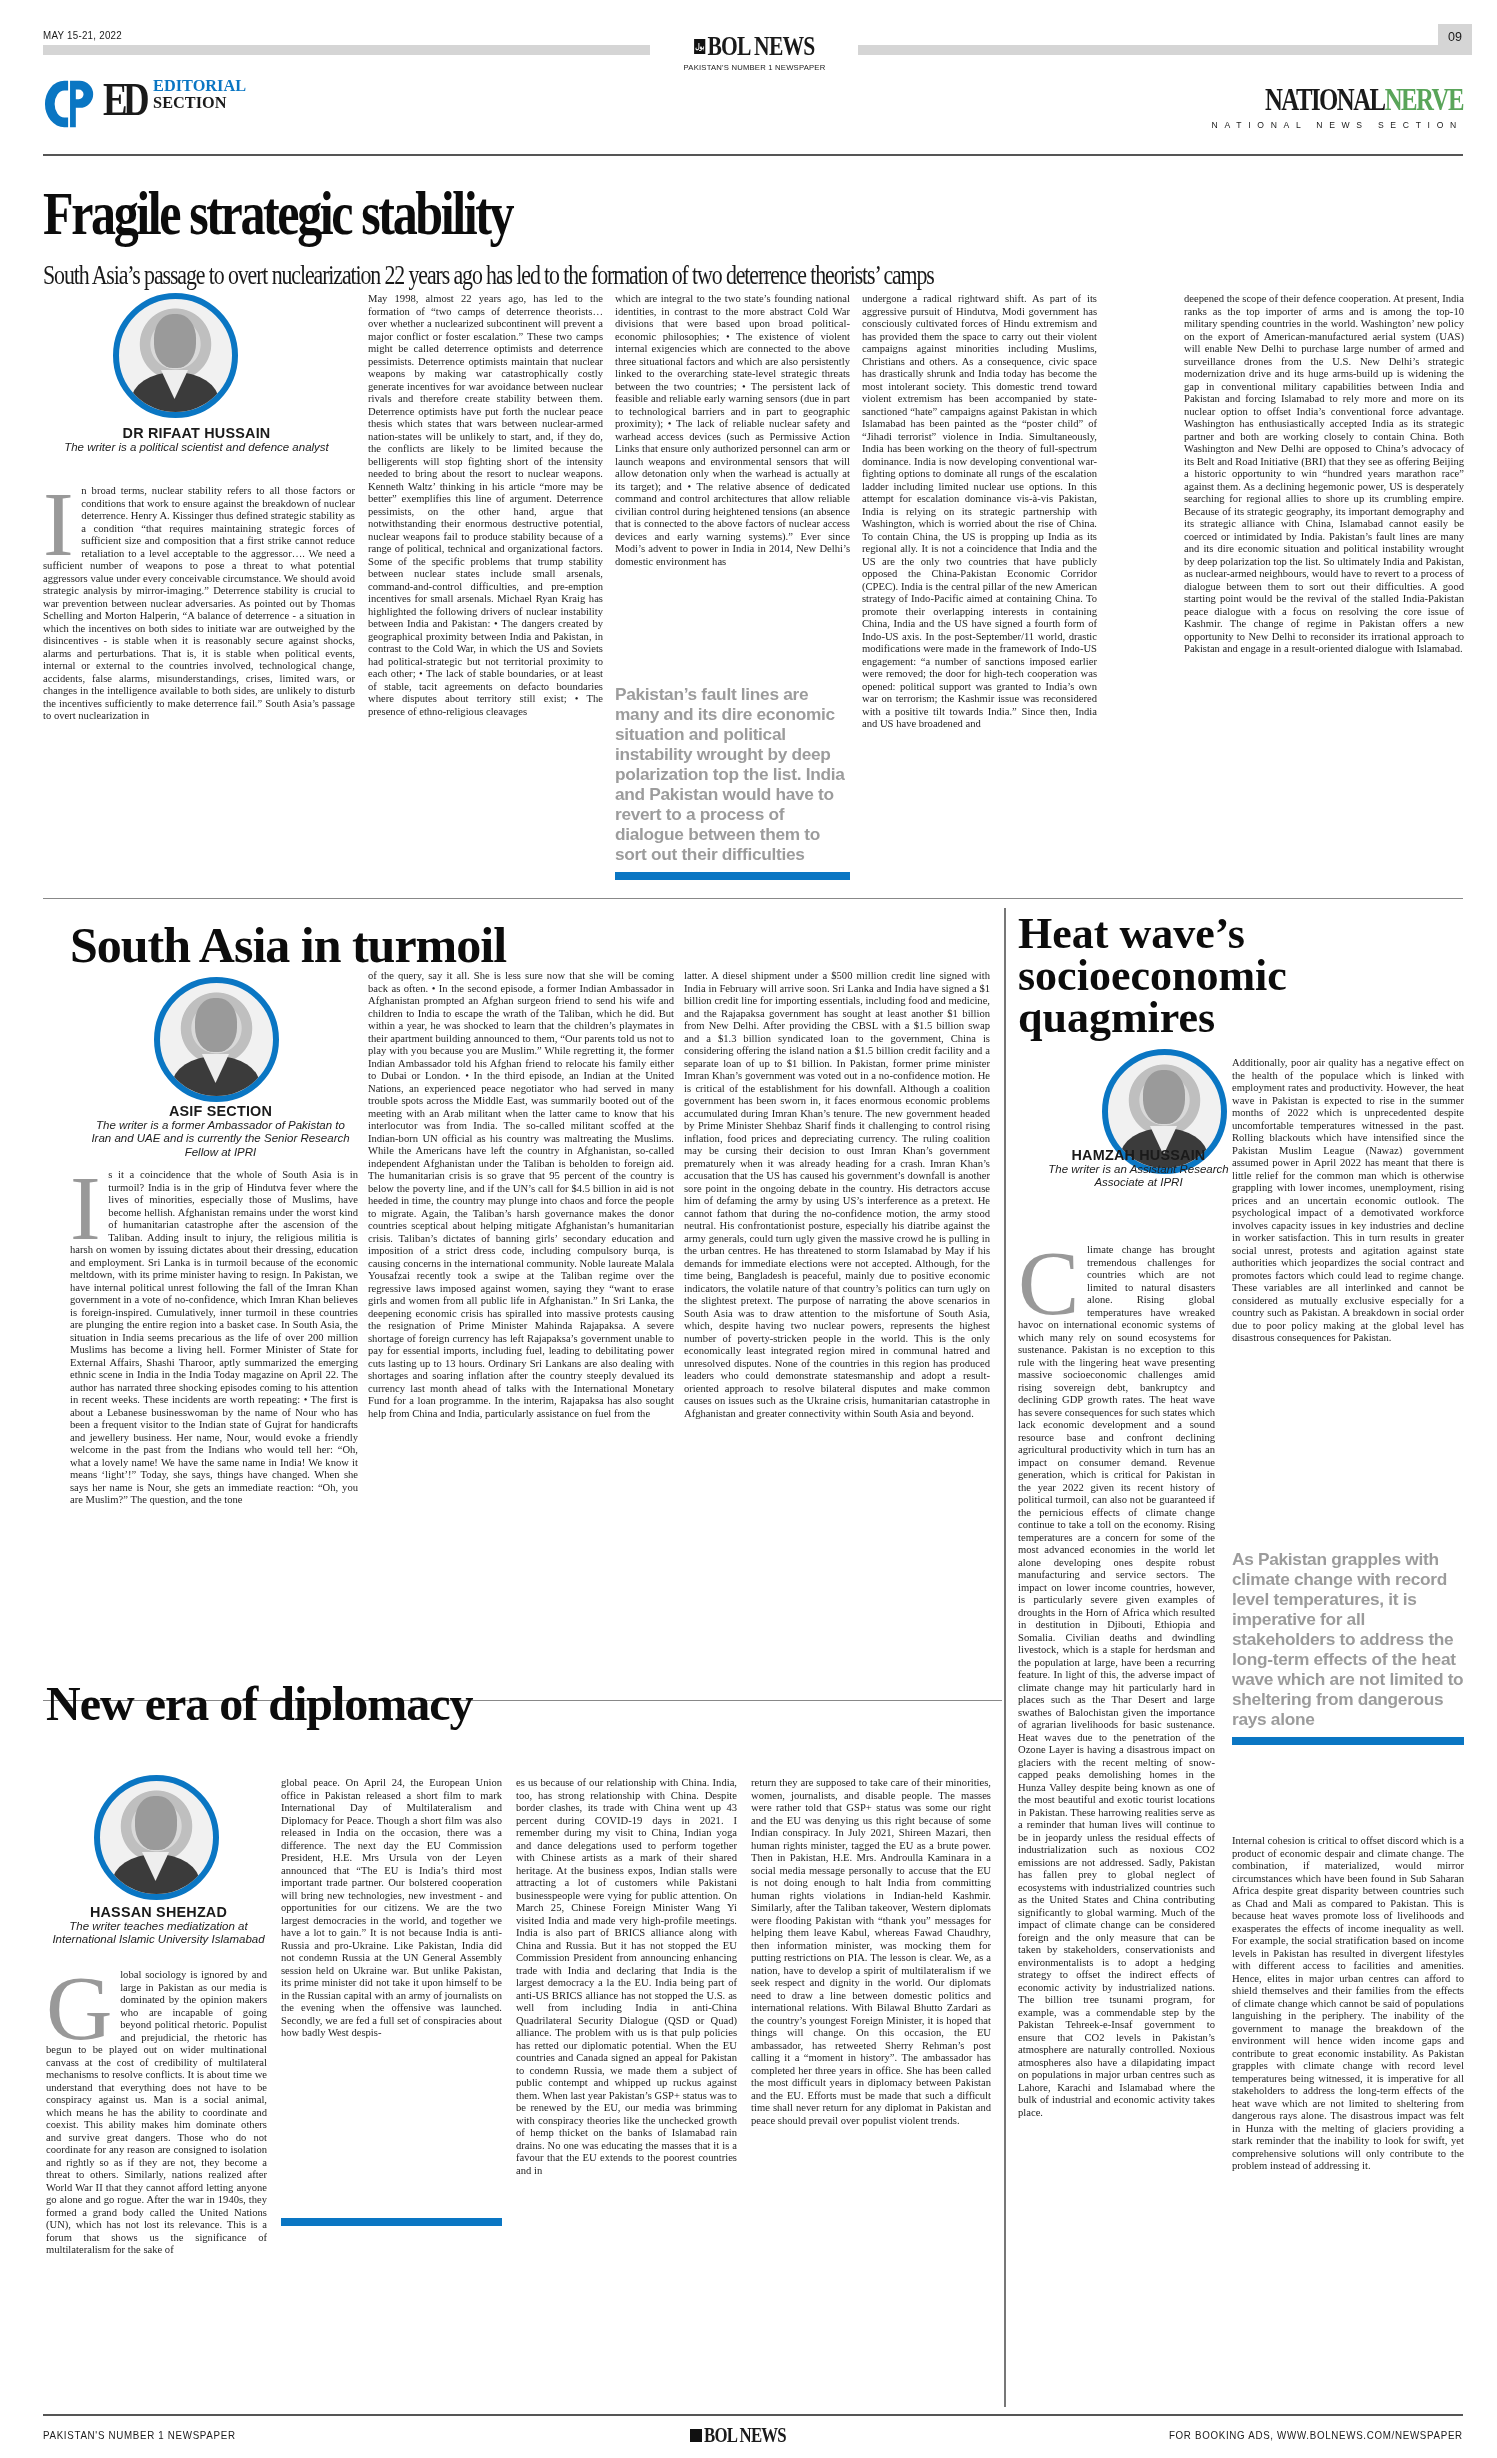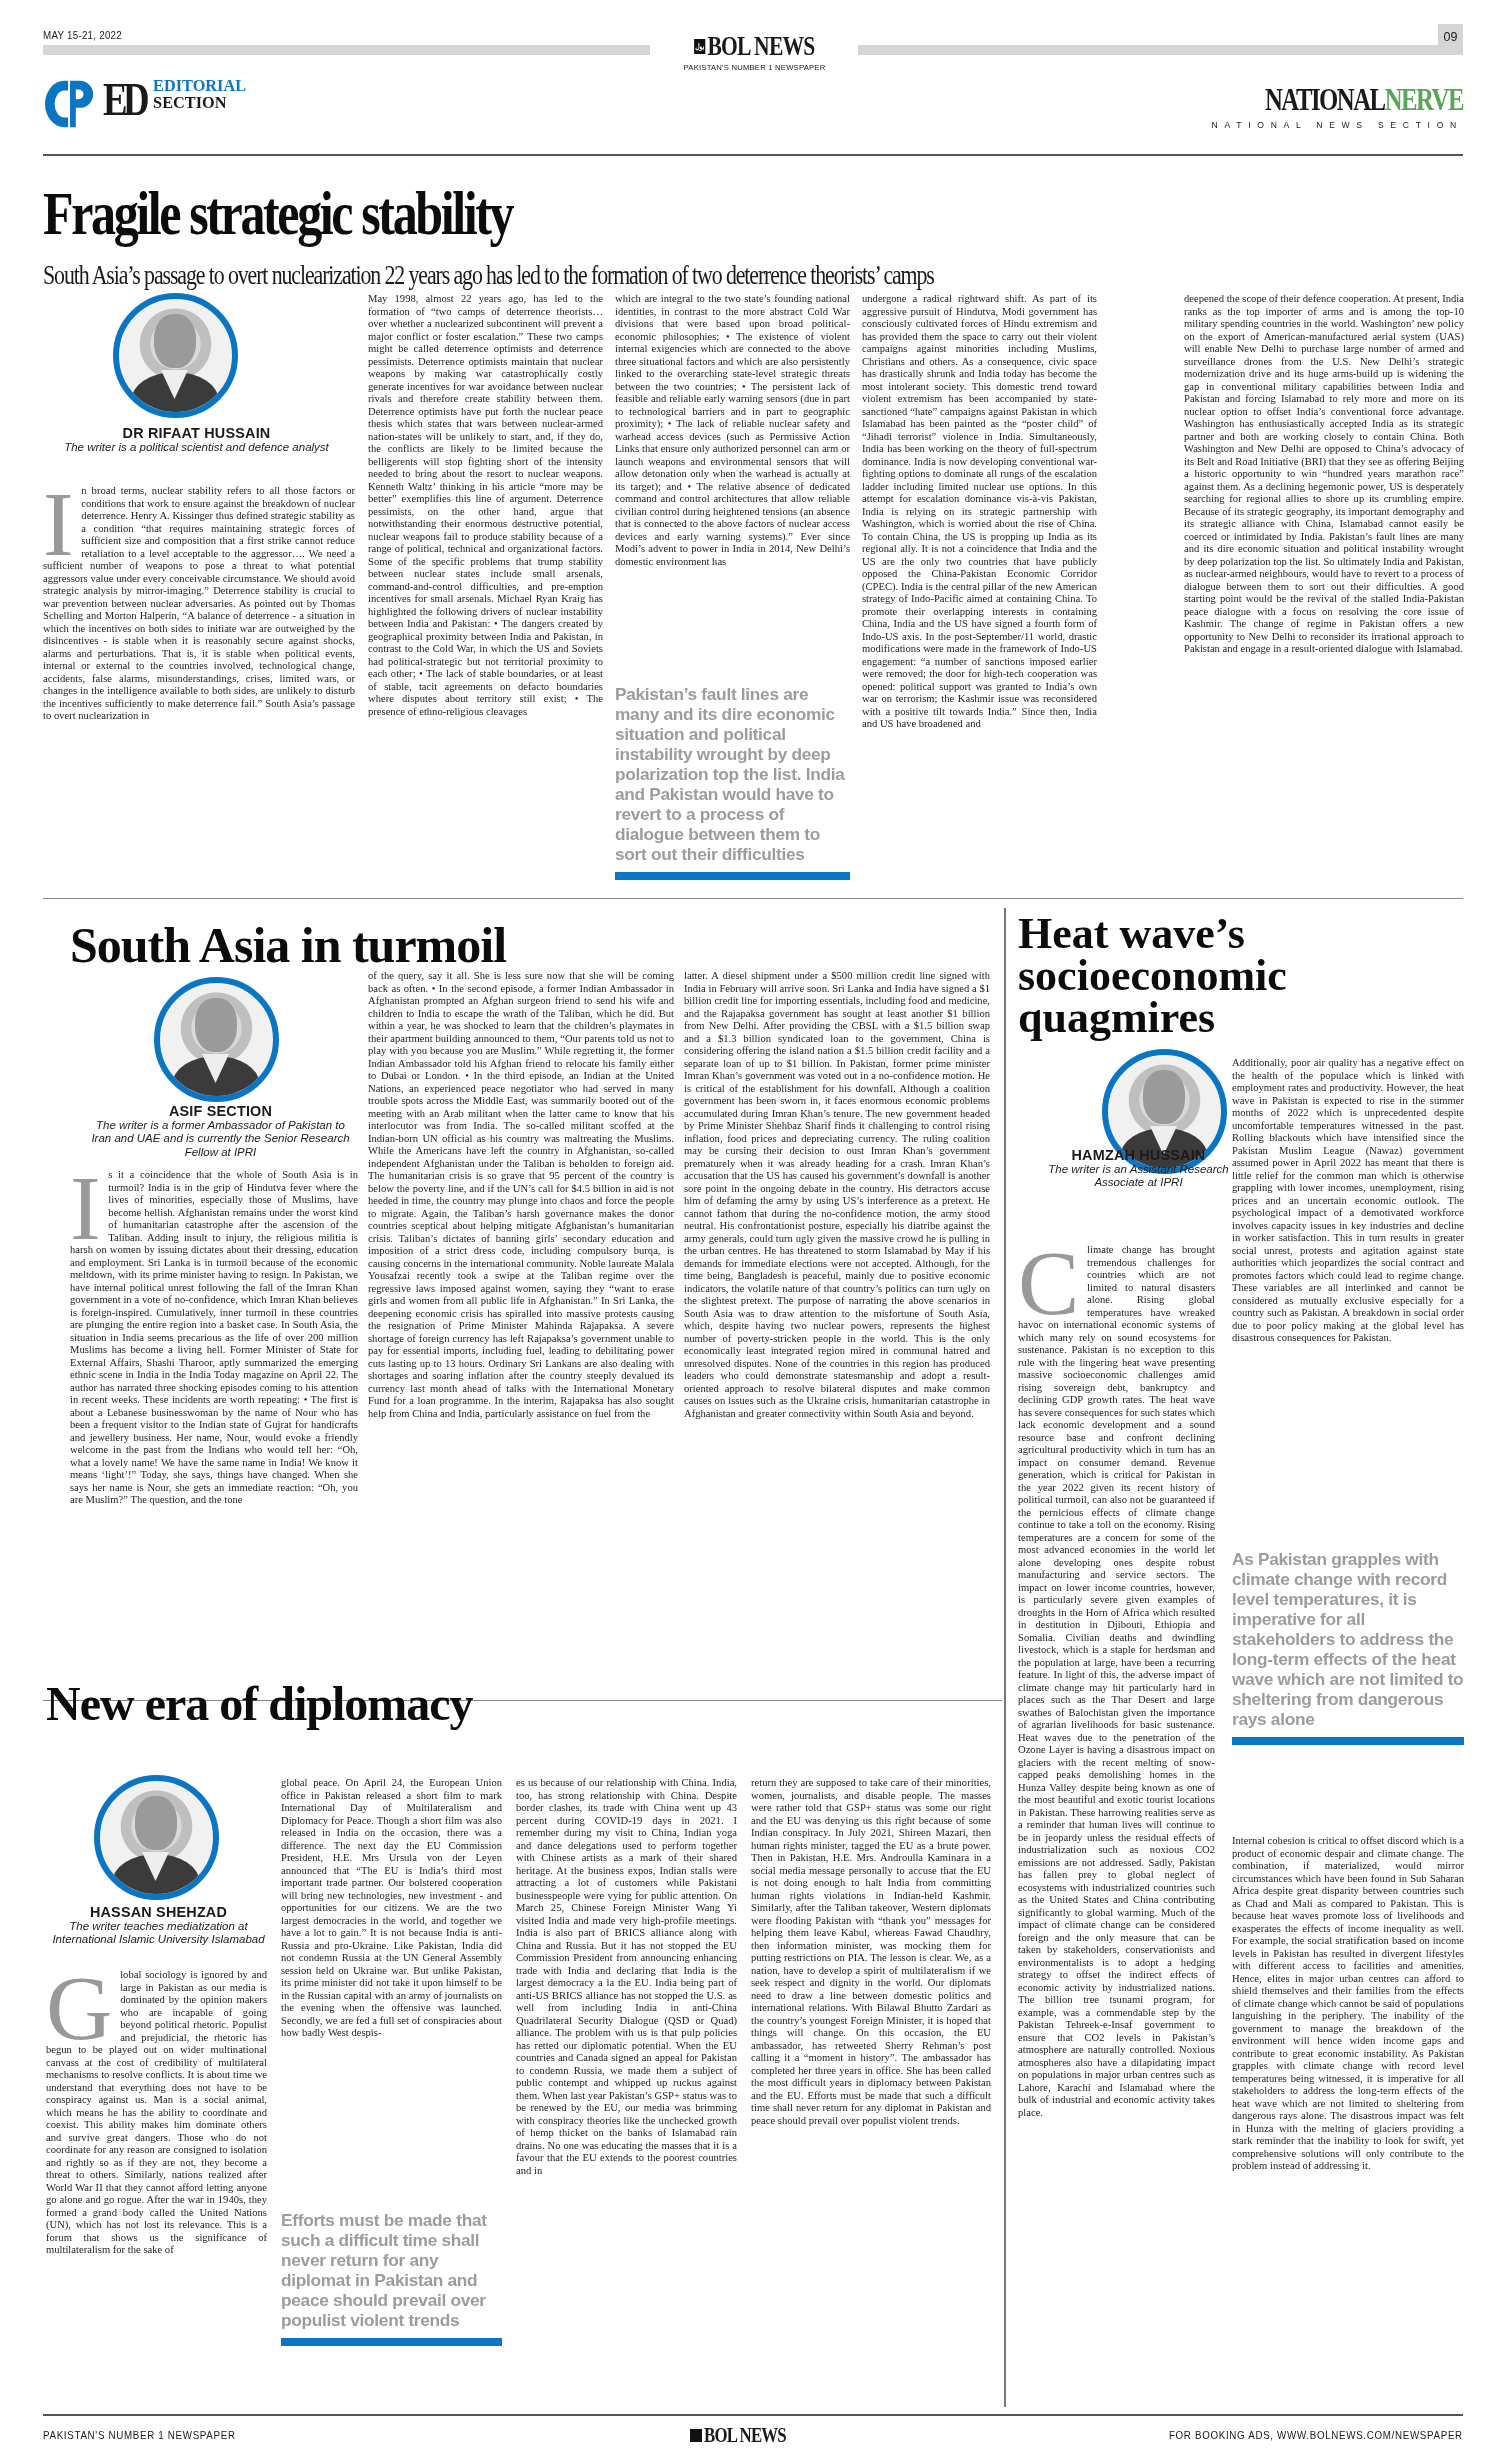--- a/index.html
+++ b/index.html
@@ -1,21 +1,21 @@
 <!DOCTYPE html>
 <html><head>
 <meta charset="utf-8">
 <style>
 *{box-sizing:border-box;margin:0;padding:0}
 html,body{width:1498px;height:2458px;background:#fff;overflow:hidden}
 body{position:relative;font-family:"Liberation Serif","DejaVu Serif",serif;color:#1a1a1a}
 .abs{position:absolute}
 .date{left:43px;top:29px;font-family:"Liberation Sans",sans-serif;font-size:11.5px;letter-spacing:0.3px;transform:scaleX(.85);transform-origin:left}
 .grayline{height:9.6px;background:#d5d5d5}
-.pagenum{left:1438px;top:24px;width:25px;height:31px;background:#d5d5d5;font-family:"Liberation Sans",sans-serif;font-size:12.5px;text-align:center;padding-top:5.8px}
+.pagenum{left:1438px;top:24px;width:34px;height:31px;background:#d5d5d5;font-family:"Liberation Sans",sans-serif;font-size:12.5px;text-align:center;padding-top:5.8px}
 .mast{left:672px;top:31px;width:165px;text-align:center}
 .mast .logo{font-family:"Liberation Serif",serif;font-weight:bold;font-size:27px;letter-spacing:-1px;display:flex;align-items:center;justify-content:center;gap:2.9px;transform:scaleX(.8)}
 .mast .badge{display:inline-block;width:13.4px;height:15.4px;background:#111;color:#fff;font-size:7.7px;line-height:15.4px}
 .mast .tag{font-family:"Liberation Sans",sans-serif;font-size:7.7px;letter-spacing:0.2px;margin-top:1px}
 .edlogo{left:43px;top:77px;display:flex;align-items:flex-start;gap:3.8px}
 .cp{width:56px;height:54px;position:relative}
 .edword{font-family:"Liberation Serif",serif;font-weight:bold;font-size:46px;letter-spacing:-5.8px;transform:scaleX(.8);transform-origin:left;line-height:1;margin-right:-5.8px}
 .edtext{font-family:Liberation Serif, serif;font-weight:bold;font-size:16.3px;line-height:17.3px}
 .edtext .l1{color:#0a76c3}
 .nn{left:1191px;top:82px;width:272px;text-align:right}
@@ -161,21 +161,20 @@
 <div class="abs author" style="left:43px;top:1904px;width:231px">
   <div class="nm">HASSAN SHEHZAD</div>
   <div class="ds">The writer teaches mediatization at International Islamic University Islamabad</div>
 </div>
 <div class="abs col" style="left:46px;top:1969px;width:221px;height:428px">
   <span class="dropcap">G</span>
   <span>lobal sociology is ignored by and large in Pakistan as our media is dominated by the opinion makers who are incapable of going beyond political rhetoric. Populist and prejudicial, the rhetoric has begun to be played out on wider multinational canvass at the cost of credibility of multilateral mechanisms to resolve conflicts. It is about time we understand that everything does not have to be conspiracy against us. Man is a social animal, which means he has the ability to coordinate and coexist. This ability makes him dominate others and survive great dangers. Those who do not coordinate for any reason are consigned to isolation and rightly so as if they are not, they become a threat to others. Similarly, nations realized after World War II that they cannot afford letting anyone go alone and go rogue. After the war in 1940s, they formed a grand body called the United Nations (UN), which has not lost its relevance. This is a forum that shows us the significance of multilateralism for the sake of</span>
 </div>
 <div class="abs col" style="left:281px;top:1777px;width:221px;height:408px">global peace. On April 24, the European Union office in Pakistan released a short film to mark International Day of Multilateralism and Diplomacy for Peace. Though a short film was also released in India on the occasion, there was a difference. The next day the EU Commission President, H.E. Mrs Ursula von der Leyen announced that “The EU is India’s third most important trade partner. Our bolstered cooperation will bring new technologies, new investment - and opportunities for our citizens. We are the two largest democracies in the world, and together we have a lot to gain.” It is not because India is anti-Russia and pro-Ukraine. Like Pakistan, India did not condemn Russia at the UN General Assembly session held on Ukraine war. But unlike Pakistan, its prime minister did not take it upon himself to be in the Russian capital with an army of journalists on the evening when the offensive was launched. Secondly, we are fed a full set of conspiracies about how badly West despis-</div>
 <div class="abs" style="left:281px;top:2210px;width:221px">
-  <div class="pull">Efforts must be made that such a difficult time shall never return for any diplomat in Pakistan and peace should prevail over populist violent trends</div>
   <div class="pullbar"></div>
 </div>
 <div class="abs col" style="left:516px;top:1777px;width:221px;height:620px">es us because of our relationship with China. India, too, has strong relationship with China. Despite border clashes, its trade with China went up 43 percent during COVID-19 days in 2021. I remember during my visit to China, Indian yoga and dance delegations used to perform together with Chinese artists as a mark of their shared heritage. At the business expos, Indian stalls were attracting a lot of customers while Pakistani businesspeople were vying for public attention. On March 25, Chinese Foreign Minister Wang Yi visited India and made very high-profile meetings. India is also part of BRICS alliance along with China and Russia. But it has not stopped the EU Commission President from announcing enhancing trade with India and declaring that India is the largest democracy a la the EU. India being part of anti-US BRICS alliance has not stopped the U.S. as well from including India in anti-China Quadrilateral Security Dialogue (QSD or Quad) alliance. The problem with us is that pulp policies has retted our diplomatic potential. When the EU countries and Canada signed an appeal for Pakistan to condemn Russia, we made them a subject of public contempt and whipped up ruckus against them. When last year Pakistan’s GSP+ status was to be renewed by the EU, our media was brimming with conspiracy theories like the unchecked growth of hemp thicket on the banks of Islamabad rain drains. No one was educating the masses that it is a favour that the EU extends to the poorest countries and in</div>
 <div class="abs col" style="left:751px;top:1777px;width:240px;height:620px">return they are supposed to take care of their minorities, women, journalists, and disable people. The masses were rather told that GSP+ status was some our right and the EU was denying us this right because of some Indian conspiracy. In July 2021, Shireen Mazari, then human rights minister, tagged the EU as a brute power. Then in Pakistan, H.E. Mrs. Androulla Kaminara in a social media message personally to accuse that the EU is not doing enough to halt India from committing human rights violations in Indian-held Kashmir. Similarly, after the Taliban takeover, Western diplomats were flooding Pakistan with “thank you” messages for helping them leave Kabul, whereas Fawad Chaudhry, then information minister, was mocking them for putting restrictions on PIA. The lesson is clear. We, as a nation, have to develop a spirit of multilateralism if we seek respect and dignity in the world. Our diplomats need to draw a line between domestic politics and international relations. With Bilawal Bhutto Zardari as the country’s youngest Foreign Minister, it is hoped that things will change. On this occasion, the EU ambassador, has retweeted Sherry Rehman’s post calling it a “moment in history”. The ambassador has completed her three years in office. She has been called the most difficult years in diplomacy between Pakistan and the EU. Efforts must be made that such a difficult time shall never return for any diplomat in Pakistan and peace should prevail over populist violent trends.</div>
 
 <div class="abs rule" style="left:43px;top:2414px;width:1420px"></div>
 <div class="abs foot" style="left:43px;top:2429px;transform-origin:left">PAKISTAN'S NUMBER 1 NEWSPAPER</div>
 <div class="abs" style="left:690px;top:2423px;display:flex;align-items:center;gap:2.9px">
   <span style="display:inline-block;width:11.5px;height:13.4px;background:#111"></span>
   <span style="font-family:'Liberation Serif',serif;font-weight:bold;font-size:21px;letter-spacing:-1px;transform:scaleX(.8);transform-origin:left;display:inline-block">BOL NEWS</span>

